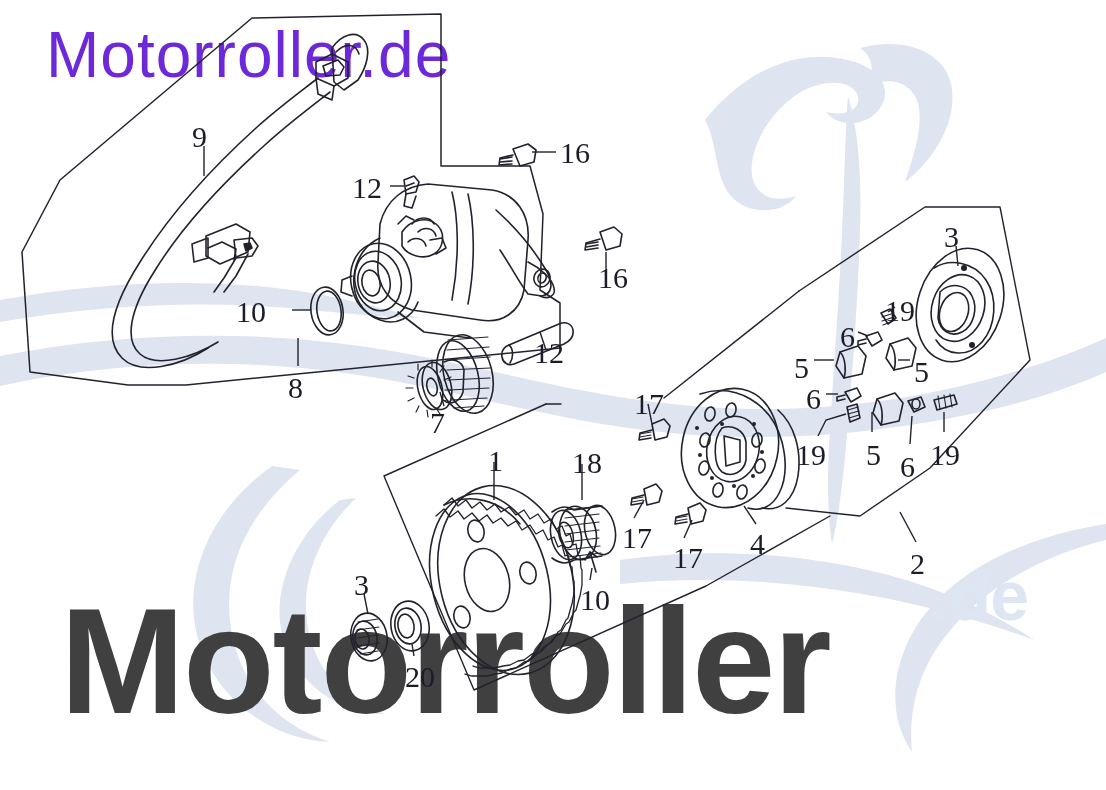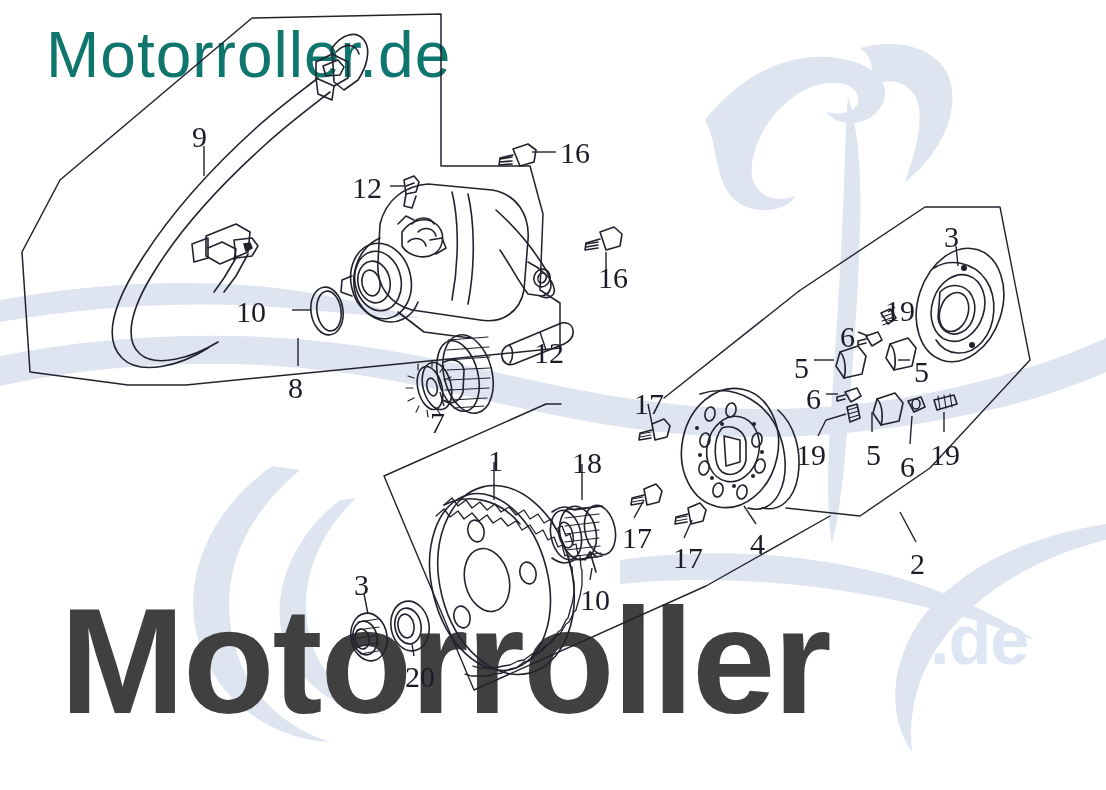--- a/index.html
+++ b/index.html
@@ -1,22 +1,22 @@
 <!DOCTYPE html>
 <html><head>
 <meta charset="utf-8">
 <style>
   html,body{margin:0;padding:0;background:#ffffff;}
   body{font-family:"Liberation Serif", serif;}
   #stage{position:relative;width:1106px;height:790px;background:#ffffff;overflow:hidden;}
   #stage svg.layer{position:absolute;left:0;top:0;width:1106px;height:790px;}
   .wm{position:absolute;font-family:"Liberation Sans", sans-serif;font-weight:400;white-space:pre;user-select:none;}
-  #wm-top{left:46px;top:18px;font-size:64px;color:#0f766e;letter-spacing:1px;}
+  #wm-top{left:46px;top:18px;font-size:64px;color:#6d28d9;letter-spacing:1px;}
   #wm-bot{left:60px;top:575px;font-size:150px;font-weight:700;color:#404040;letter-spacing:-2px;}
-  #wm-bot-de{left:930px;top:556px;font-size:70px;font-weight:700;color:#dde6f2;letter-spacing:-1px;margin-top:44px;}
+  #wm-bot-de{left:930px;top:556px;font-size:70px;font-weight:700;color:#dde6f2;letter-spacing:-1px;}
   .lbl{position:absolute;font-family:"Liberation Serif", serif;font-size:30px;color:#1c1c28;
        line-height:1;white-space:nowrap;}
 </style>
 </head>
 <body>
 
 <div id="stage">
 
   <svg class="layer" viewBox="0 0 1106 790">
     <g fill="#dee5f0">

